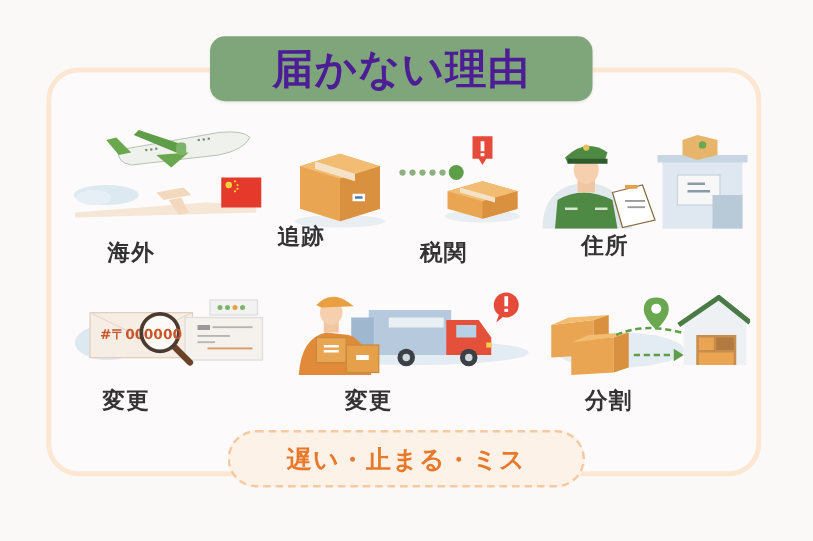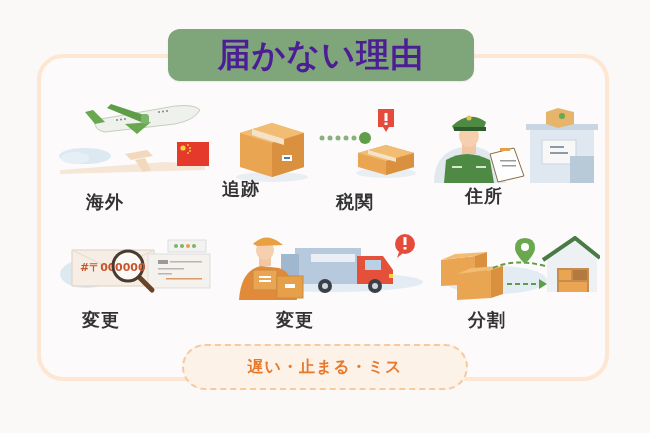--- a/index.html
+++ b/index.html
@@ -25,21 +25,21 @@
   .cell svg { position: absolute; left: 0; top: 0; }
   .label {
     position: absolute; font-size: 18px; font-weight: bold; color: #333;
     width: 100px; letter-spacing: 1px;
   }
   .footer-pill {
     position: absolute; left: 182px; top: 344px; width: 286px; height: 46px;
     border: 2px dashed #f5c9a2; border-radius: 23px; box-sizing: border-box;
     background: #fdf2e8;
     display: flex; align-items: center; justify-content: center;
-    color: #e8782a; font-size: 16px; font-weight: bold; letter-spacing: 1px;
+    color: #e8782a; font-size: 20px; font-weight: bold; letter-spacing: 1px;
   }
 </style>
 </head>
 <body>
 
 <div class="frame"></div>
 
 <div class="title-badge">届かない理由</div>
 
 <div class="cell" style="left:55px;top:100px;width:160px;height:85px;">

